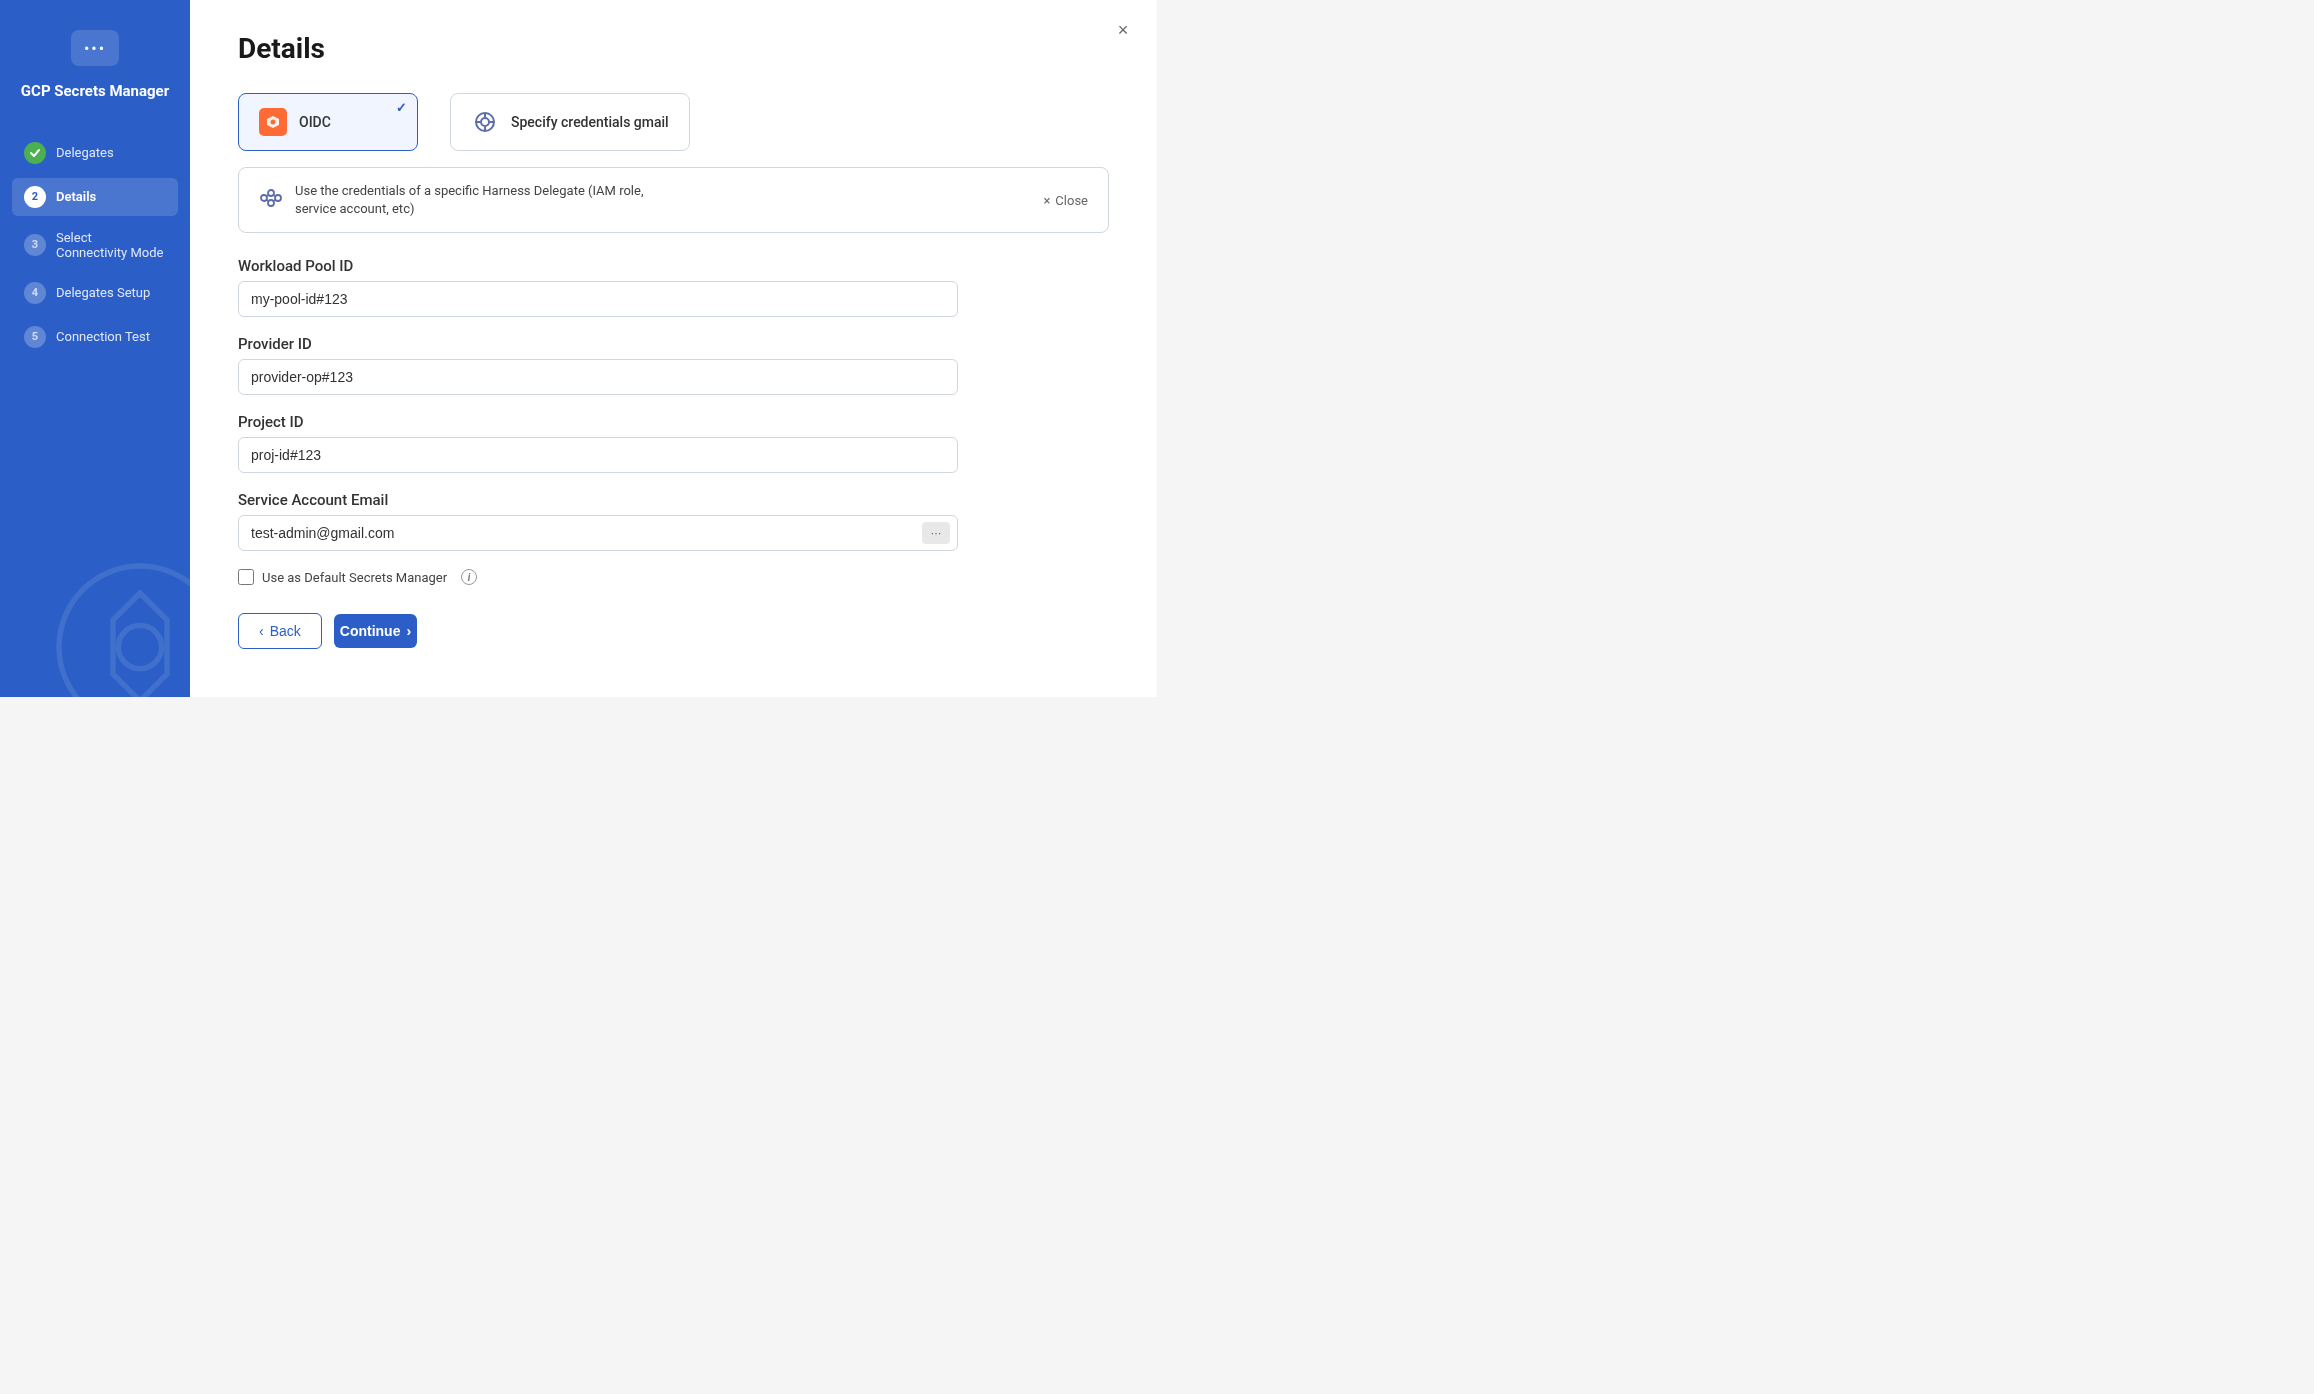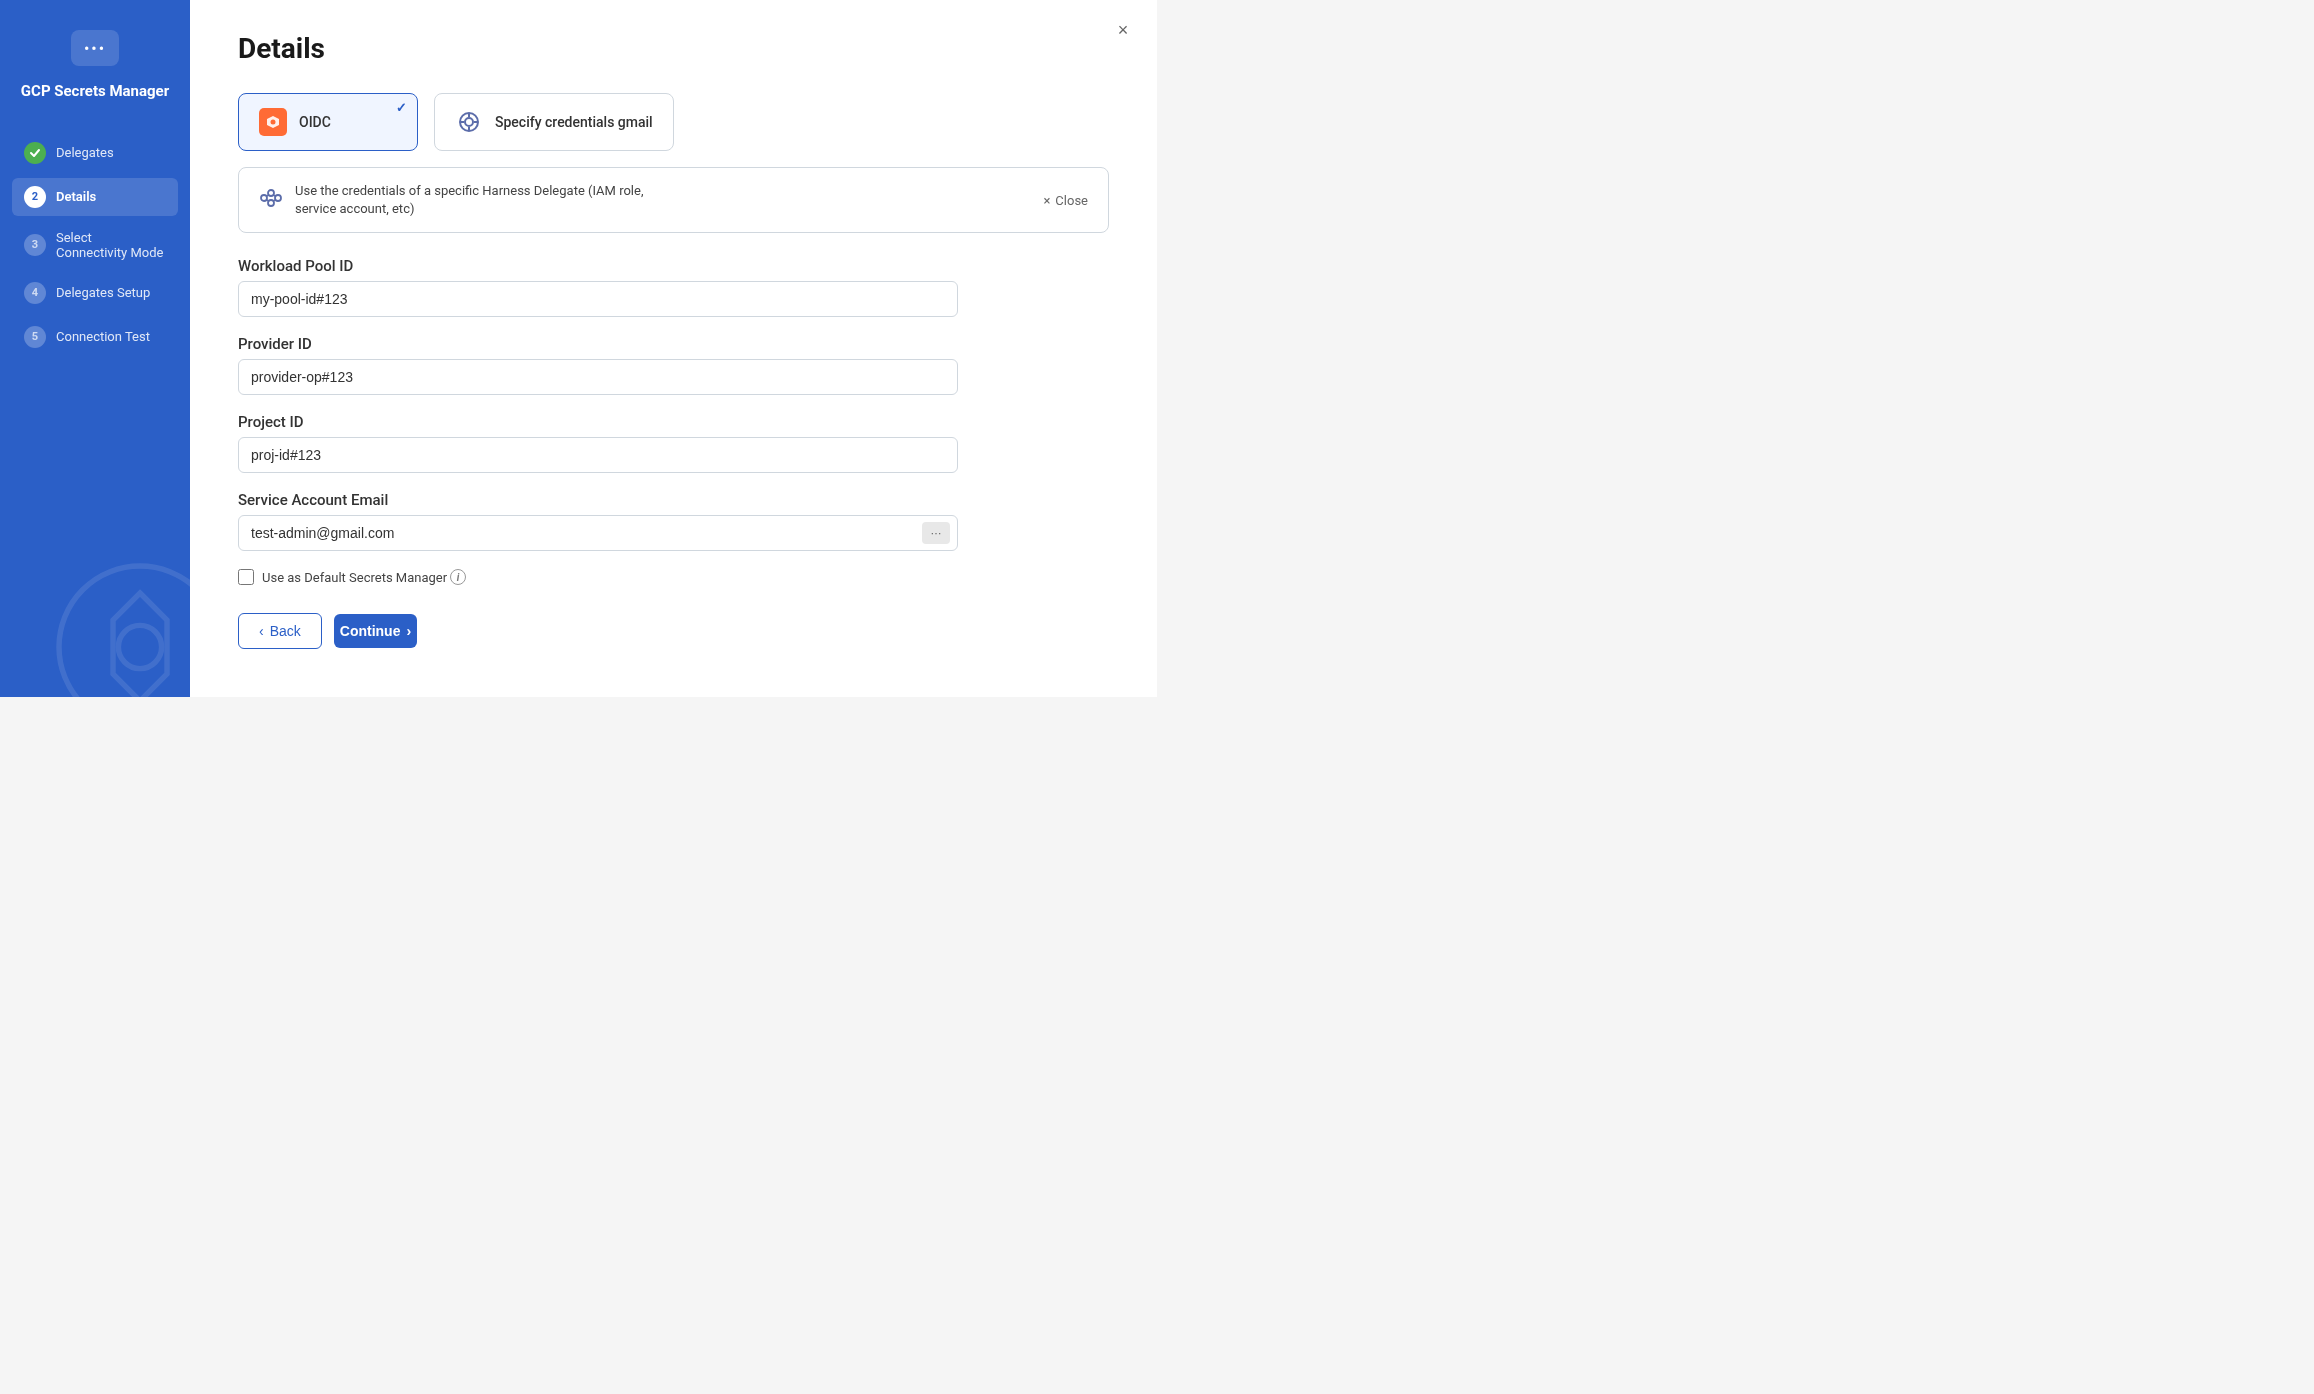--- a/index.html
+++ b/index.html
@@ -120,21 +120,21 @@
     .page-title {
       font-size: 28px;
       font-weight: 700;
       color: #1a1a1a;
       margin-bottom: 28px;
     }
 
     
     .auth-options {
       display: flex;
-      gap: 16px;
+      gap: 32px;
       margin-bottom: 16px;
     }
     .auth-card {
       border: 1.5px solid #d0d7de;
       border-radius: 8px;
       padding: 14px 20px;
       cursor: pointer;
       display: flex;
       align-items: center;
       gap: 12px;
@@ -270,21 +270,21 @@
       width: 16px;
       height: 16px;
       cursor: pointer;
       accent-color: #2b5fc7;
     }
     .checkbox-label {
       font-size: 13px;
       color: #444;
       display: flex;
       align-items: center;
-      gap: 3px;
+      gap: 14px;
     }
     .info-icon {
       width: 16px;
       height: 16px;
       border-radius: 50%;
       border: 1.5px solid #999;
       display: inline-flex;
       align-items: center;
       justify-content: center;
       font-size: 10px;

